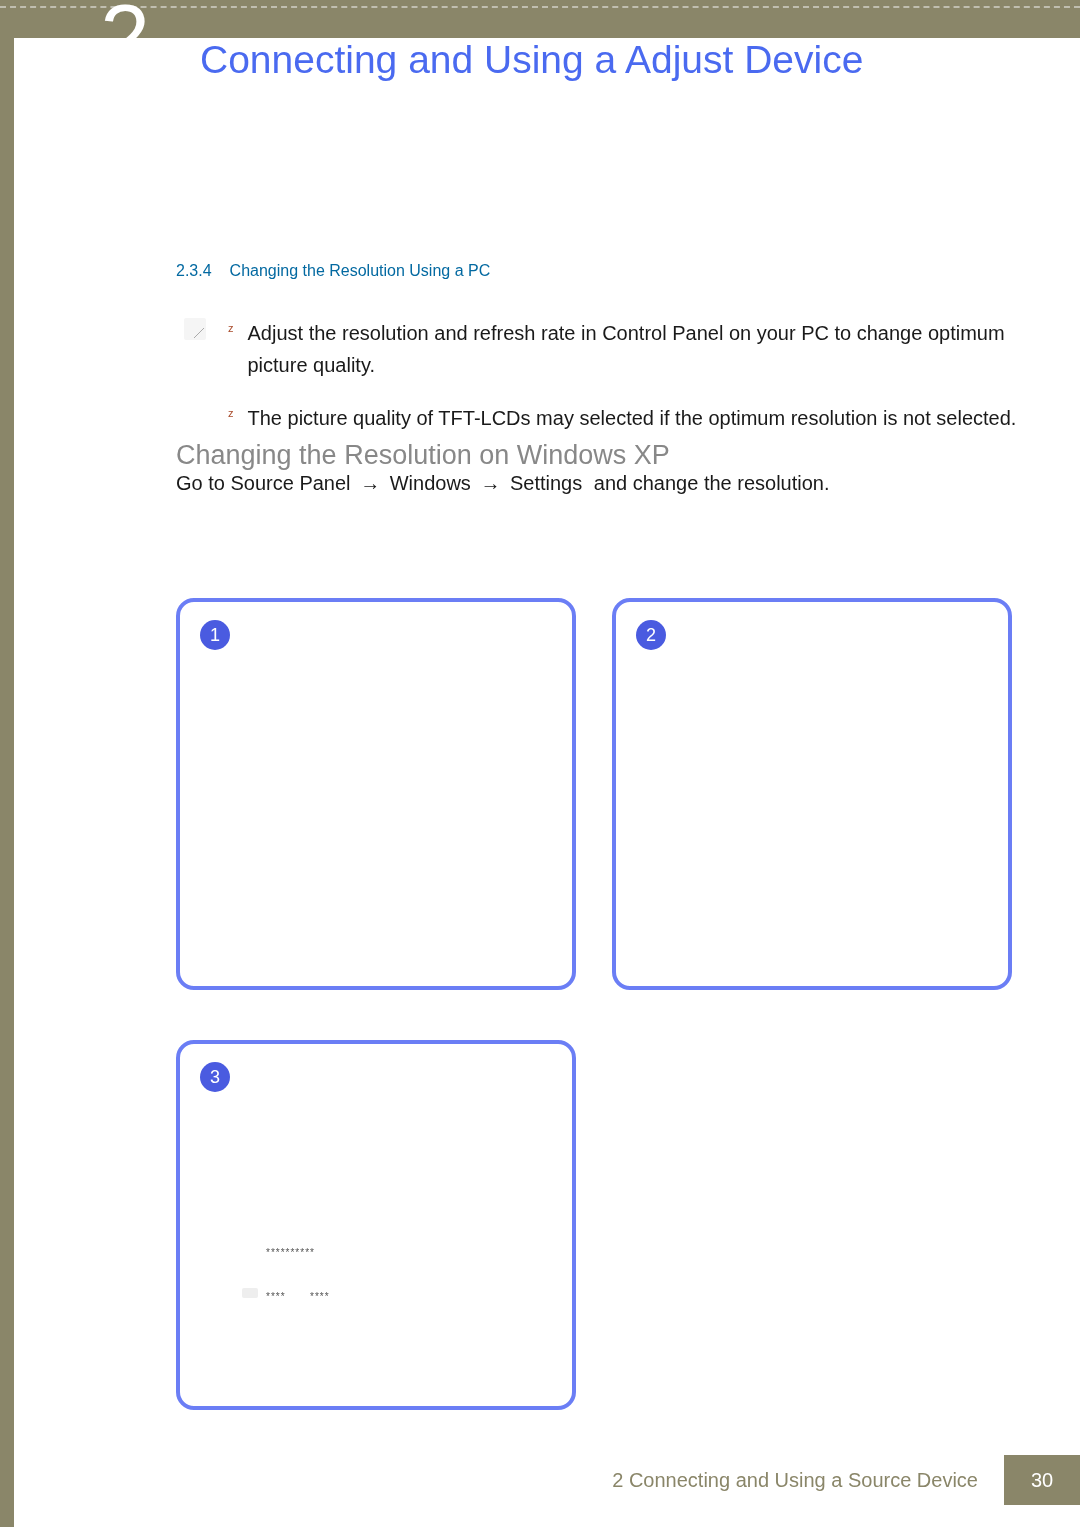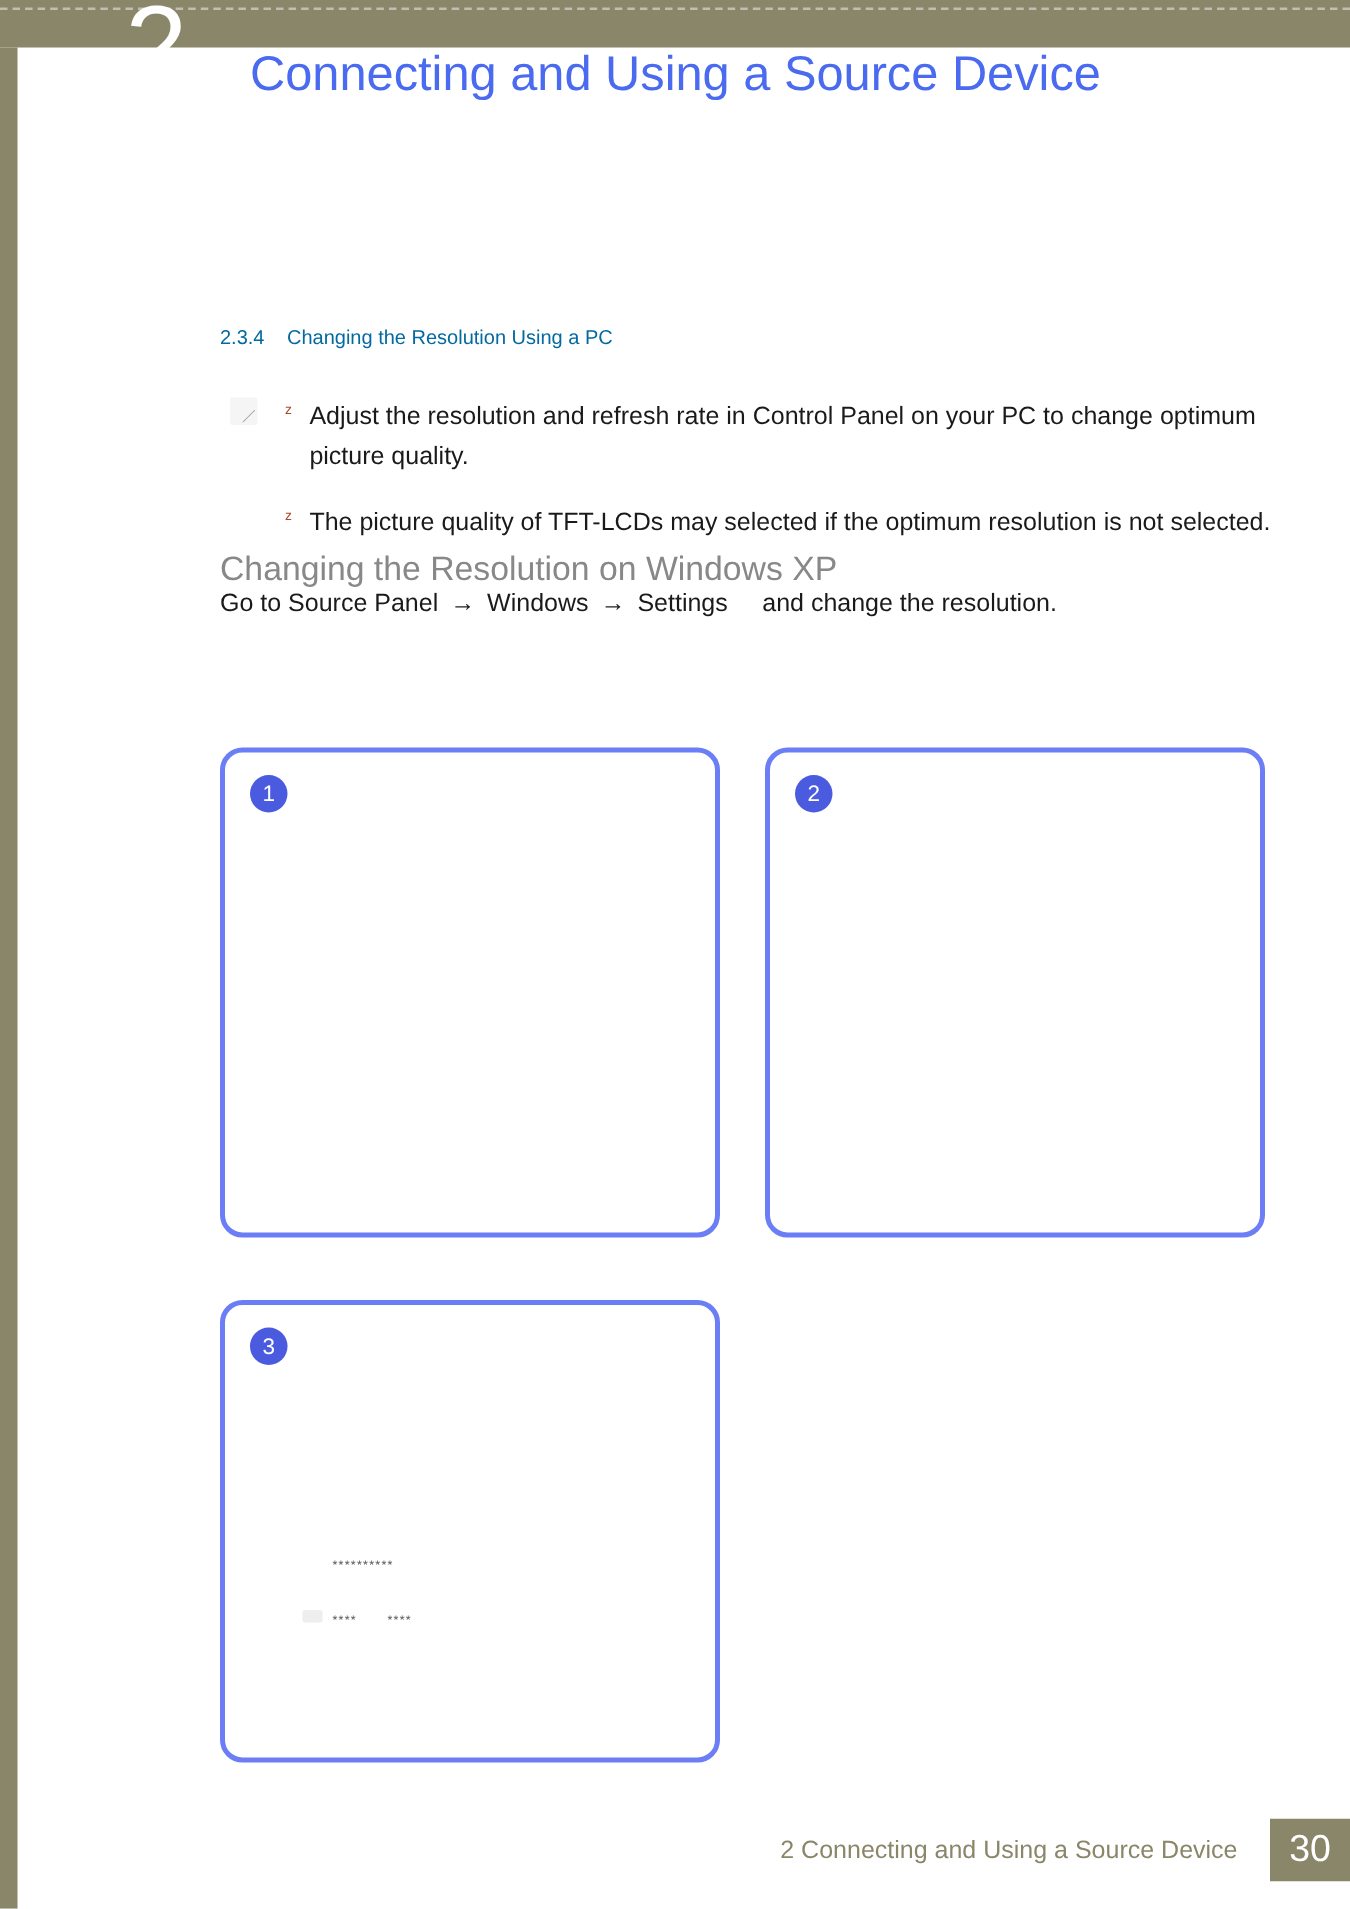--- a/index.html
+++ b/index.html
@@ -206,37 +206,37 @@
     .footer-text {
       color: #8a8669;
       font-size: 20px;
       display: flex;
       align-items: center;
       padding-right: 26px;
     }
     .footer-page {
       background: #8a8669;
       color: #ffffff;
-      font-size: 30px;
-      width: 64px;
+      font-size: 20px;
+      width: 76px;
       display: flex;
       align-items: center;
       justify-content: center;
     }
   </style>
 </head>
 <body>
 
 <div class="top-bar"></div>
 <div class="thin-line"></div>
 <div class="left-sidebar"></div>
 
 <div class="chapter-circle">2</div>
 
-<div class="chapter-title">Connecting and Using a Source Device</div>
+<div class="chapter-title">Connecting and Using a Adjust Device</div>
 
 <div class="section-heading">
   <span class="section-num">2.3.4</span><span>Changing the Resolution Using a PC</span>
 </div>
 
 <div class="note-icon"></div>
 
 <div class="bullet-list">
   <div class="bullet-item">
     <span class="bullet-dot">z</span>
@@ -249,21 +249,21 @@
 </div>
 
 <div class="sub-heading">Changing the Resolution on Windows XP</div>
 
 <div class="instruction">
   <span>Go to Source Panel</span>
   <span class="arrow">→</span>
   <span>Windows</span>
   <span class="arrow">→</span>
   <span>Settings</span>
-  <span style="margin-left:22px">and change the resolution.</span>
+  <span style="margin-left:6px">and change the resolution.</span>
 </div>
 
 <div class="panels">
   <div class="panel-row">
     <div class="panel">
       <div class="panel-num">1</div>
     </div>
     <div class="panel">
       <div class="panel-num">2</div>
     </div>

